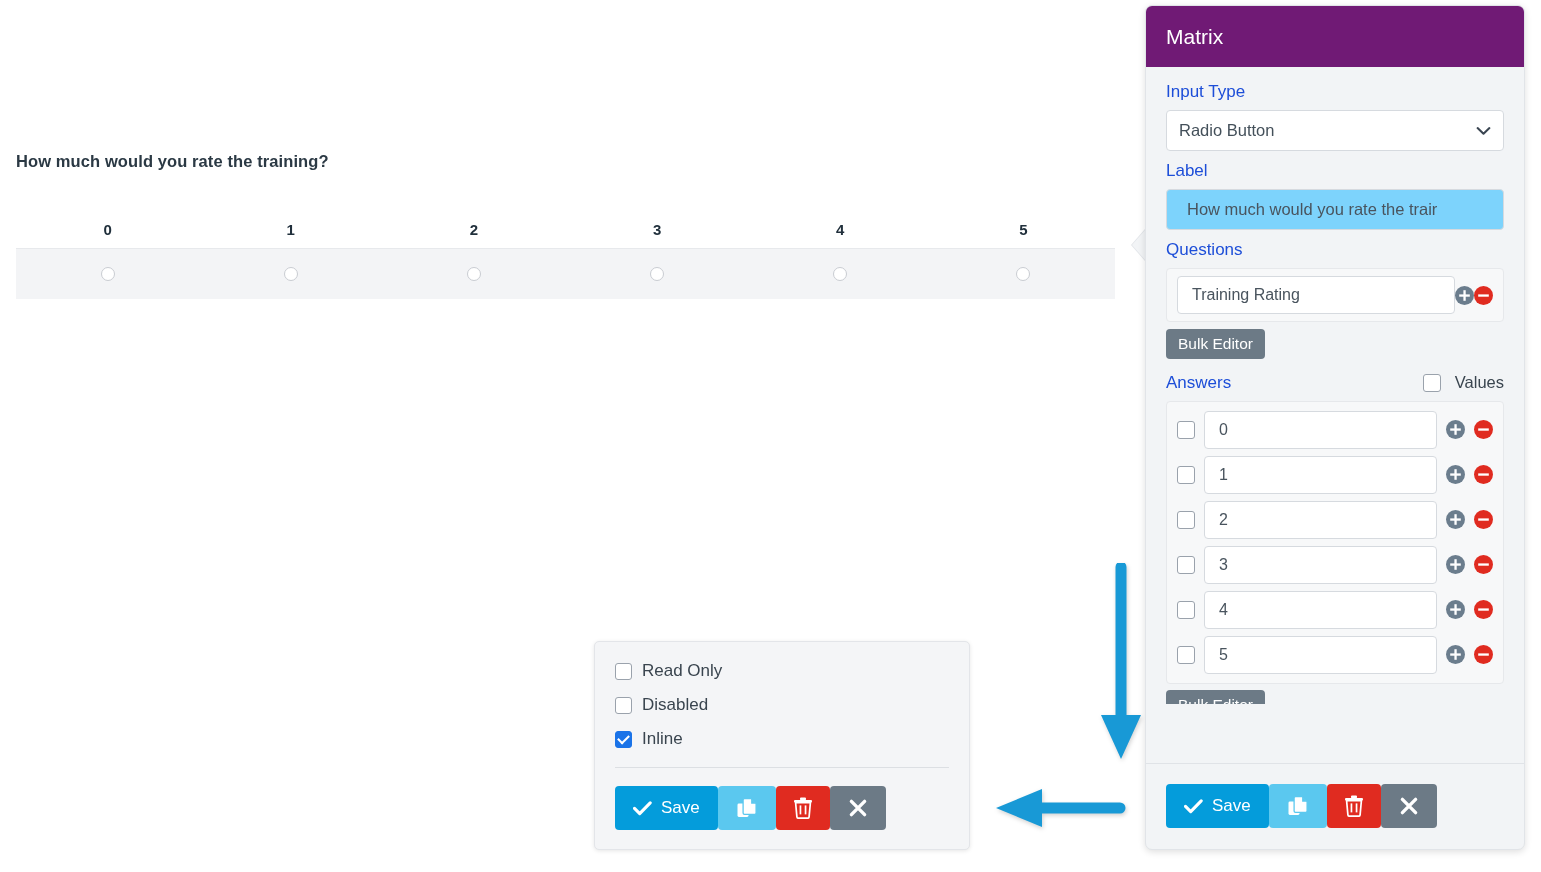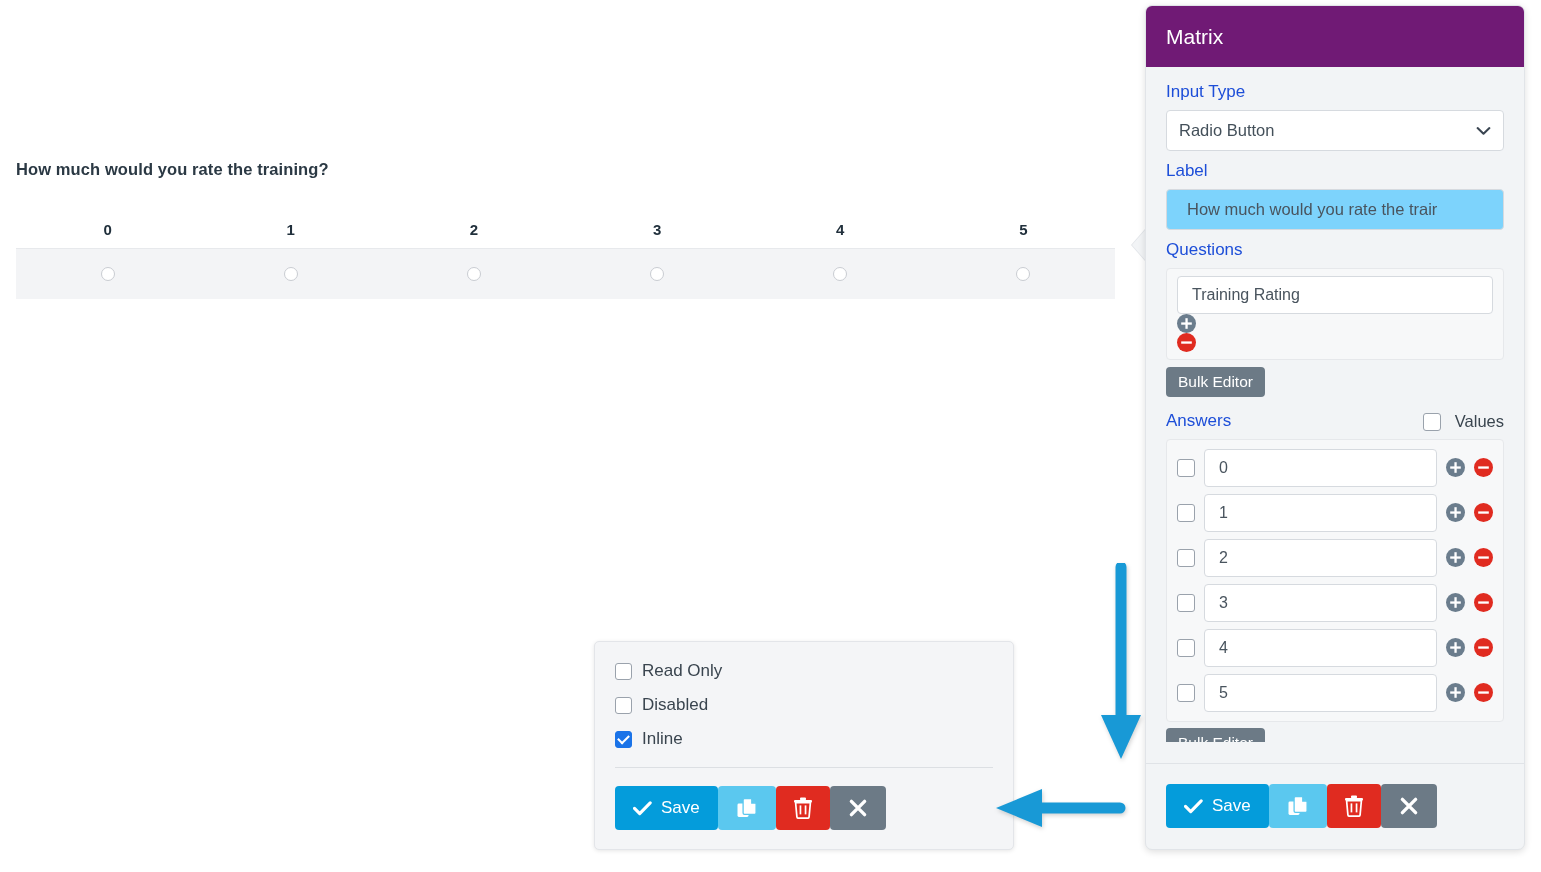--- a/index.html
+++ b/index.html
@@ -8,21 +8,21 @@
     background: #ffffff;
     font-family: "Liberation Sans", sans-serif;
     overflow: hidden;
   }
   #root { position: relative; width: 1541px; height: 872px; }
 
   
   #preview { position: absolute; left: 0; top: 0; width: 1120px; height: 872px; }
 
   #question-title {
-    position: absolute; left: 16px; top: 160px;
+    position: absolute; left: 16px; top: 152px;
     font-size: 16.5px; font-weight: bold; color: #2b3944;
     letter-spacing: .1px;
   }
   #matrix-table { position: absolute; left: 16px; top: 210px; width: 1099px; }
   #matrix-head { display: flex; height: 38px; align-items: center; }
   #matrix-head .col {
     flex: 1 1 0; text-align: center;
     font-size: 15px; font-weight: bold; color: #21303c;
   }
   #matrix-row {
@@ -30,21 +30,21 @@
     background: #f3f4f6; border-top: 1px solid #e7e9ec;
   }
   #matrix-row .col { flex: 1 1 0; display: flex; justify-content: center; align-items: center; }
   .radio-dot {
     width: 14px; height: 14px; border-radius: 50%;
     border: 1px solid #c9ccd2; background: #ffffff; box-sizing: border-box;
   }
 
   
   #option-card {
-    position: absolute; left: 594px; top: 641px; width: 420px; height: 209px;
+    position: absolute; left: 594px; top: 641px; width: 376px; height: 209px;
     background: #f4f5f7; border: 1px solid #e3e5e9; border-radius: 5px;
     box-shadow: 0 1px 4px rgba(0,0,0,.10);
     box-sizing: border-box; padding: 12px 20px 0 20px;
   }
   .chk-row { display: flex; align-items: center; height: 34px; }
   .chk-label { font-size: 17px; color: #3a454f; margin-left: 10px; }
   .cbox {
     width: 17px; height: 17px; border-radius: 3px; box-sizing: border-box;
     border: 1.6px solid #9aa2ac; background: #ffffff;
     display: inline-flex; align-items: center; justify-content: center;
@@ -125,38 +125,38 @@
     font-size: 16.5px; color: #49545e; padding: 0 12px 0 20px;
     font-family: "Liberation Sans", sans-serif;
     white-space: nowrap; overflow: hidden; text-overflow: clip;
     display: flex; align-items: center;
   }
 
   .rows-box {
     background: #f7f8f9; border: 1px solid #e6e8eb; border-radius: 4px;
     padding: 7px 10px; box-sizing: border-box;
   }
-  .q-row { display: flex; gap: 0; flex-direction: column; }
+  .q-row { display: flex; align-items: center; gap: 0; }
   .q-row .q-input {
     flex: 1 1 auto; height: 38px; box-sizing: border-box;
     background: #ffffff; border: 1px solid #d6dadf; border-radius: 4px;
     font-size: 16px; color: #49545e; padding: 0 10px 0 14px;
     display: flex; align-items: center; overflow: hidden; white-space: nowrap;
   }
   .icon-btn { flex: 0 0 auto; display: inline-flex; cursor: pointer; }
 
   .bulk-btn {
     display: inline-flex; align-items: center; justify-content: center;
     background: #6c7a86; color: #ffffff; border: none; border-radius: 4px;
     height: 30px; padding: 0 12px; font-size: 15.5px; margin-top: 7px;
     font-family: "Liberation Sans", sans-serif; cursor: pointer;
   }
 
   .answers-header {
-    display: flex; align-items: flex-end; justify-content: space-between;
+    display: flex; align-items: flex-start; justify-content: space-between;
     margin: 14px 0 8px 0;
   }
   .answers-header .field-label { margin: 0; }
   .values-wrap { display: flex; align-items: center; gap: 14px; }
   .values-label { font-size: 16.5px; color: #3a454f; }
 
   .ans-box {
     background: #f7f8f9; border: 1px solid #e6e8eb; border-radius: 4px;
     padding: 5px 10px 6px 10px; box-sizing: border-box;
   }

